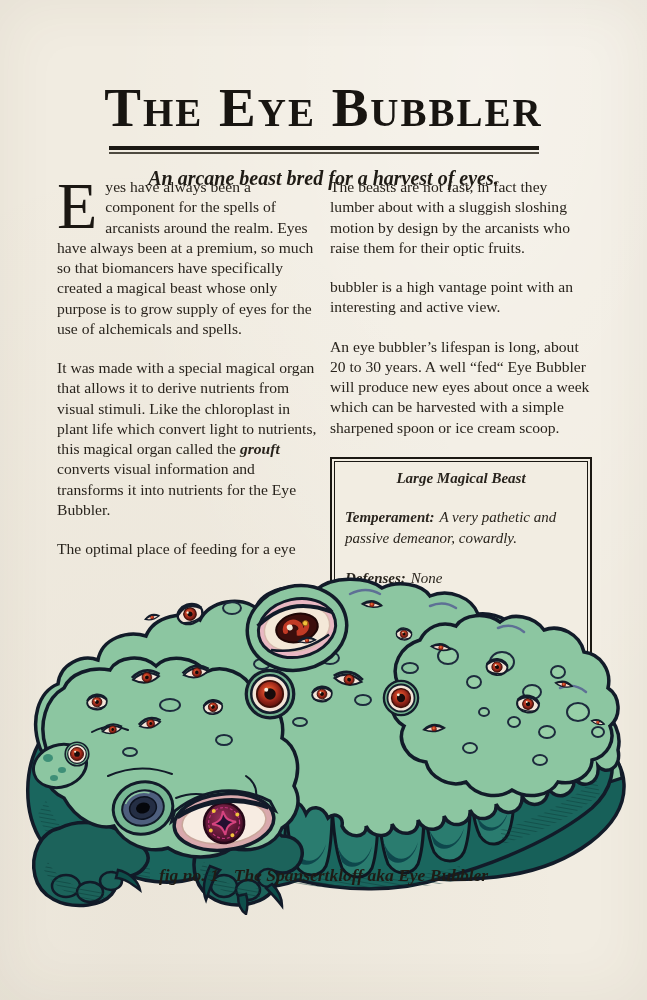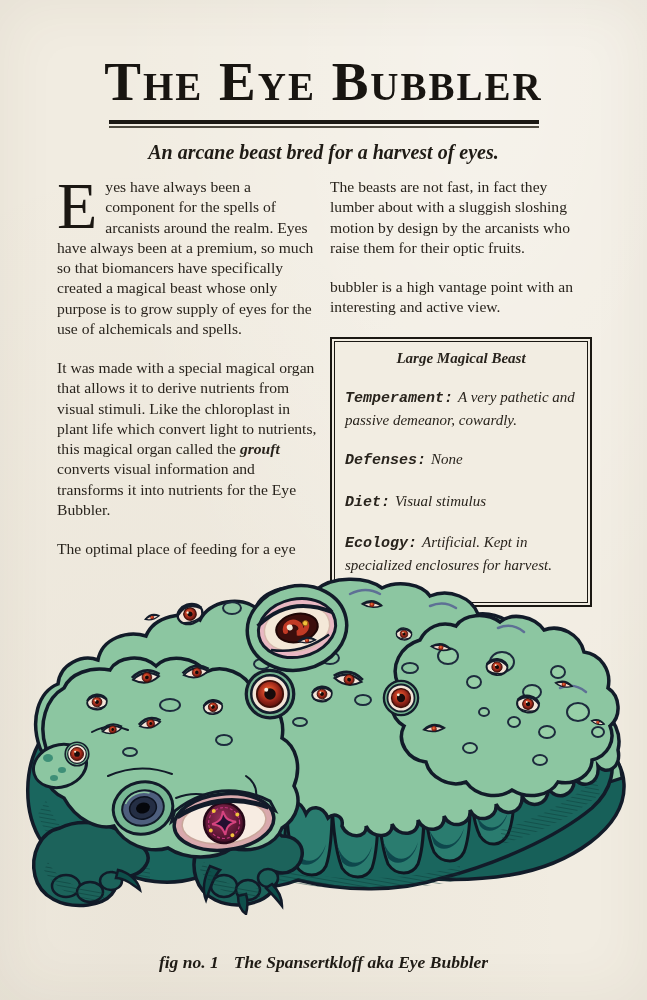--- a/index.html
+++ b/index.html
@@ -10,45 +10,45 @@
       radial-gradient(ellipse at 20% 95%, rgba(120,100,70,.05), rgba(120,100,70,0) 60%),
       #f1ece1;
     font-family:"Liberation Serif", serif;
     color:#29241d;
     overflow:hidden;
     box-shadow: inset 0 0 60px rgba(90,70,40,.07);
   }
   
   .hdr{position:absolute;top:0;left:0;width:100%;text-align:center;}
   h1.title{
-    margin:54px 0 0;font-size:55px;line-height:1;font-weight:bold;
+    margin:80px 0 0;font-size:55px;line-height:1;font-weight:bold;
     font-variant:small-caps;letter-spacing:2px;color:#181511;
   }
   .rule{width:430px;margin:11px auto 0;border-top:4px solid #1b1813;border-bottom:2px solid #4e4a40;height:2px;}
   .subtitle{margin:13px 0 4px;font-size:20px;font-weight:bold;font-style:italic;color:#1f1b15;}
   
   .cols{position:absolute;top:177px;left:57px;width:536px;display:flex;gap:11px;}
   .col{width:262px;font-size:15.6px;line-height:1.3;text-align:left;}
   .col p{margin:0 0 19px;}
   .dropcap{
     float:left;font-size:66px;line-height:52px;padding:3px 8px 0 0;
     font-weight:normal;color:#1b1712;
   }
   .term{font-weight:bold;font-style:italic;}
   
   .statbox{border:2px solid #1b1813;padding:2px;margin-top:0;background:#f2ede2;}
   .statbox-inner{border:1px solid #1b1813;padding:6px 10px 8px;font-style:italic;font-size:15px;line-height:1.37;}
   .stat-title{font-weight:bold;margin:0;text-align:center;}
   .stat-line{margin:0;}
-  .stat-line strong{margin-right:5px;font-family:Liberation Mono, monospace;}
+  .stat-line strong{margin-right:5px;}
   
   .fig{position:absolute;top:570px;left:0;width:647px;height:360px;}
   .fig svg{display:block;}
   .caption{
-    position:absolute;top:952px;left:0;width:100%;text-align:center;
+    position:absolute;top:865px;left:0;width:100%;text-align:center;
     font-size:17.5px;font-weight:bold;font-style:italic;color:#1f1b15;
   }
   .caption .cap-label{margin-right:15px;}
 </style>
 </head>
 <body>
 
 <div class="page">
 
   <header class="hdr">
@@ -59,20 +59,21 @@
 
   <main class="cols">
     <div class="col">
       <p><span class="dropcap">E</span><span>yes have always been a component for the spells of arcanists around the realm. Eyes have always been at a premium, so much so that biomancers have specifically created a magical beast whose only purpose is to grow supply of eyes for the use of alchemicals and spells.</span></p>
       <p><span>It was made with a special magical organ that allows it to derive nutrients from visual stimuli. Like the chloroplast in plant life which convert light to nutrients, this magical organ called the </span><span class="term">grouft</span><span> converts visual information and transforms it into nutrients for the Eye Bubbler.</span></p>
       <p>The optimal place of feeding for a eye</p>
     </div>
     <div class="col">
       <p>The beasts are not fast, in fact they lumber about with a sluggish sloshing motion by design by the arcanists who raise them for their optic fruits.</p>
       <p>bubbler is a high vantage point with an interesting and active view.</p>
+      <p>An eye bubbler’s lifespan is long, about 20 to 30 years. A well “fed“ Eye Bubbler will produce new eyes about once a week which can be harvested with a simple sharpened spoon or ice cream scoop.</p>
       <aside class="statbox">
         <div class="statbox-inner">
           <p class="stat-title">Large Magical Beast</p>
           <p class="stat-line"><strong>Temperament:</strong><span>A very pathetic and passive demeanor, cowardly.</span></p>
           <p class="stat-line"><strong>Defenses:</strong><span>None</span></p>
           <p class="stat-line"><strong>Diet:</strong><span>Visual stimulus</span></p>
           <p class="stat-line"><strong>Ecology:</strong><span>Artificial. Kept in specialized enclosures for harvest.</span></p>
         </div>
       </aside>
     </div>

